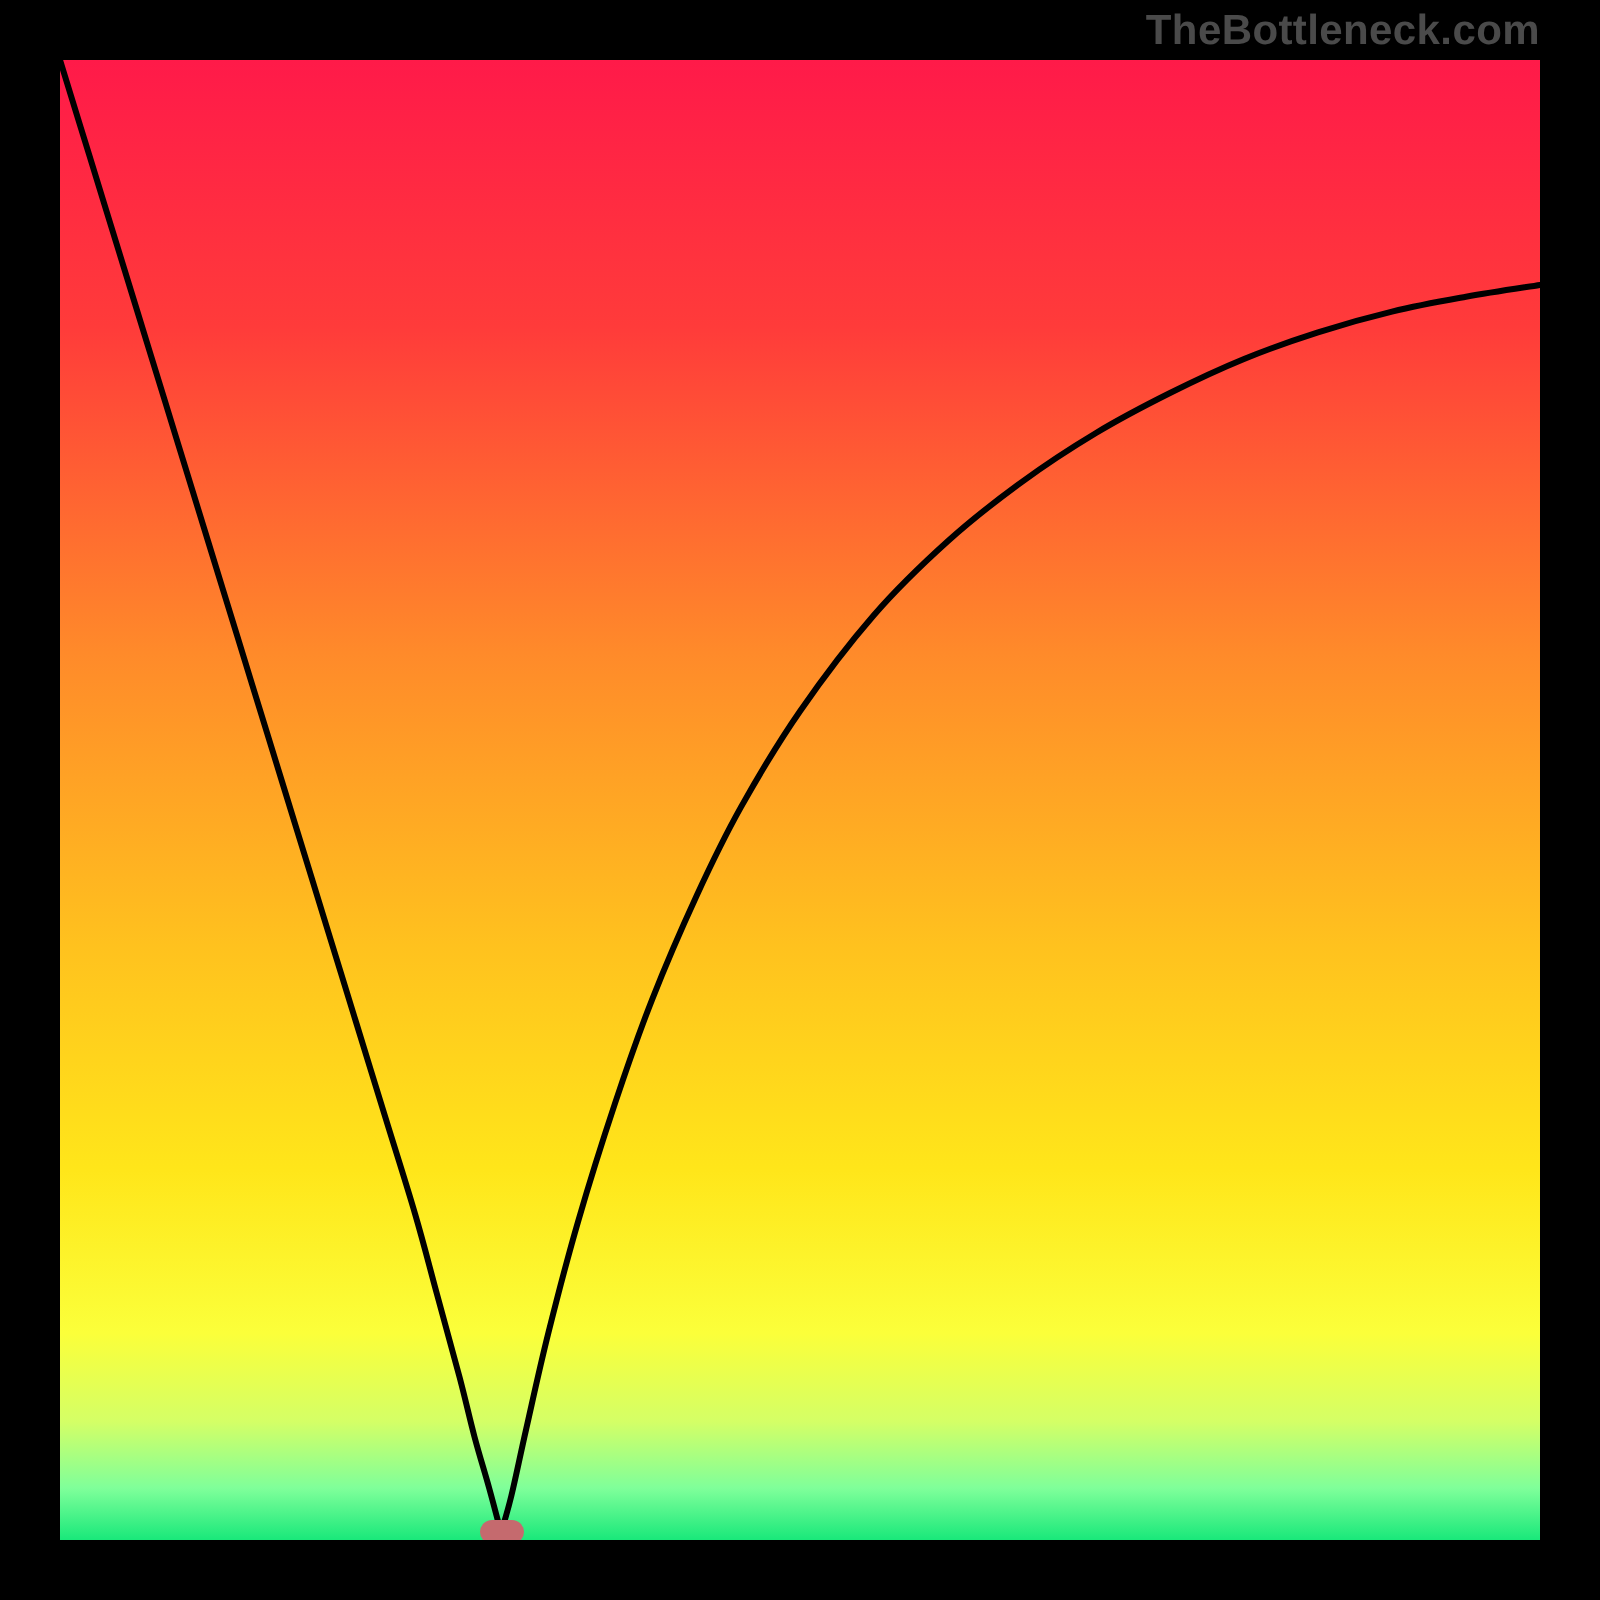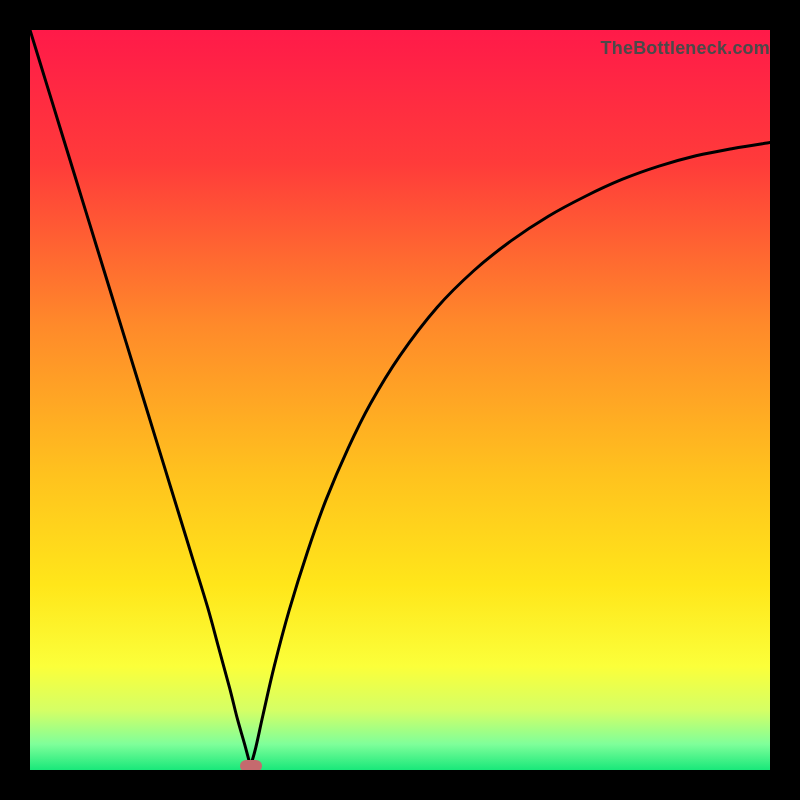--- a/index.html
+++ b/index.html
@@ -31,24 +31,23 @@
     position: absolute;
     left: 0; top: 0;
     width: 100%;
     height: 100%;
   }
   .watermark {
     position: absolute;
     top: 4px;
     right: 30px;
     color: #4a4a4a;
-    font-size: 18px;
+    font-size: 21px;
     font-weight: bold;
     letter-spacing: 0.2px;
-    margin-top: 34px;
   }
   .curve {
     position: absolute;
     left: 0; top: 0;
     width: 100%;
     height: 100%;
   }
   .marker {
     position: absolute;
     width: 22px;

